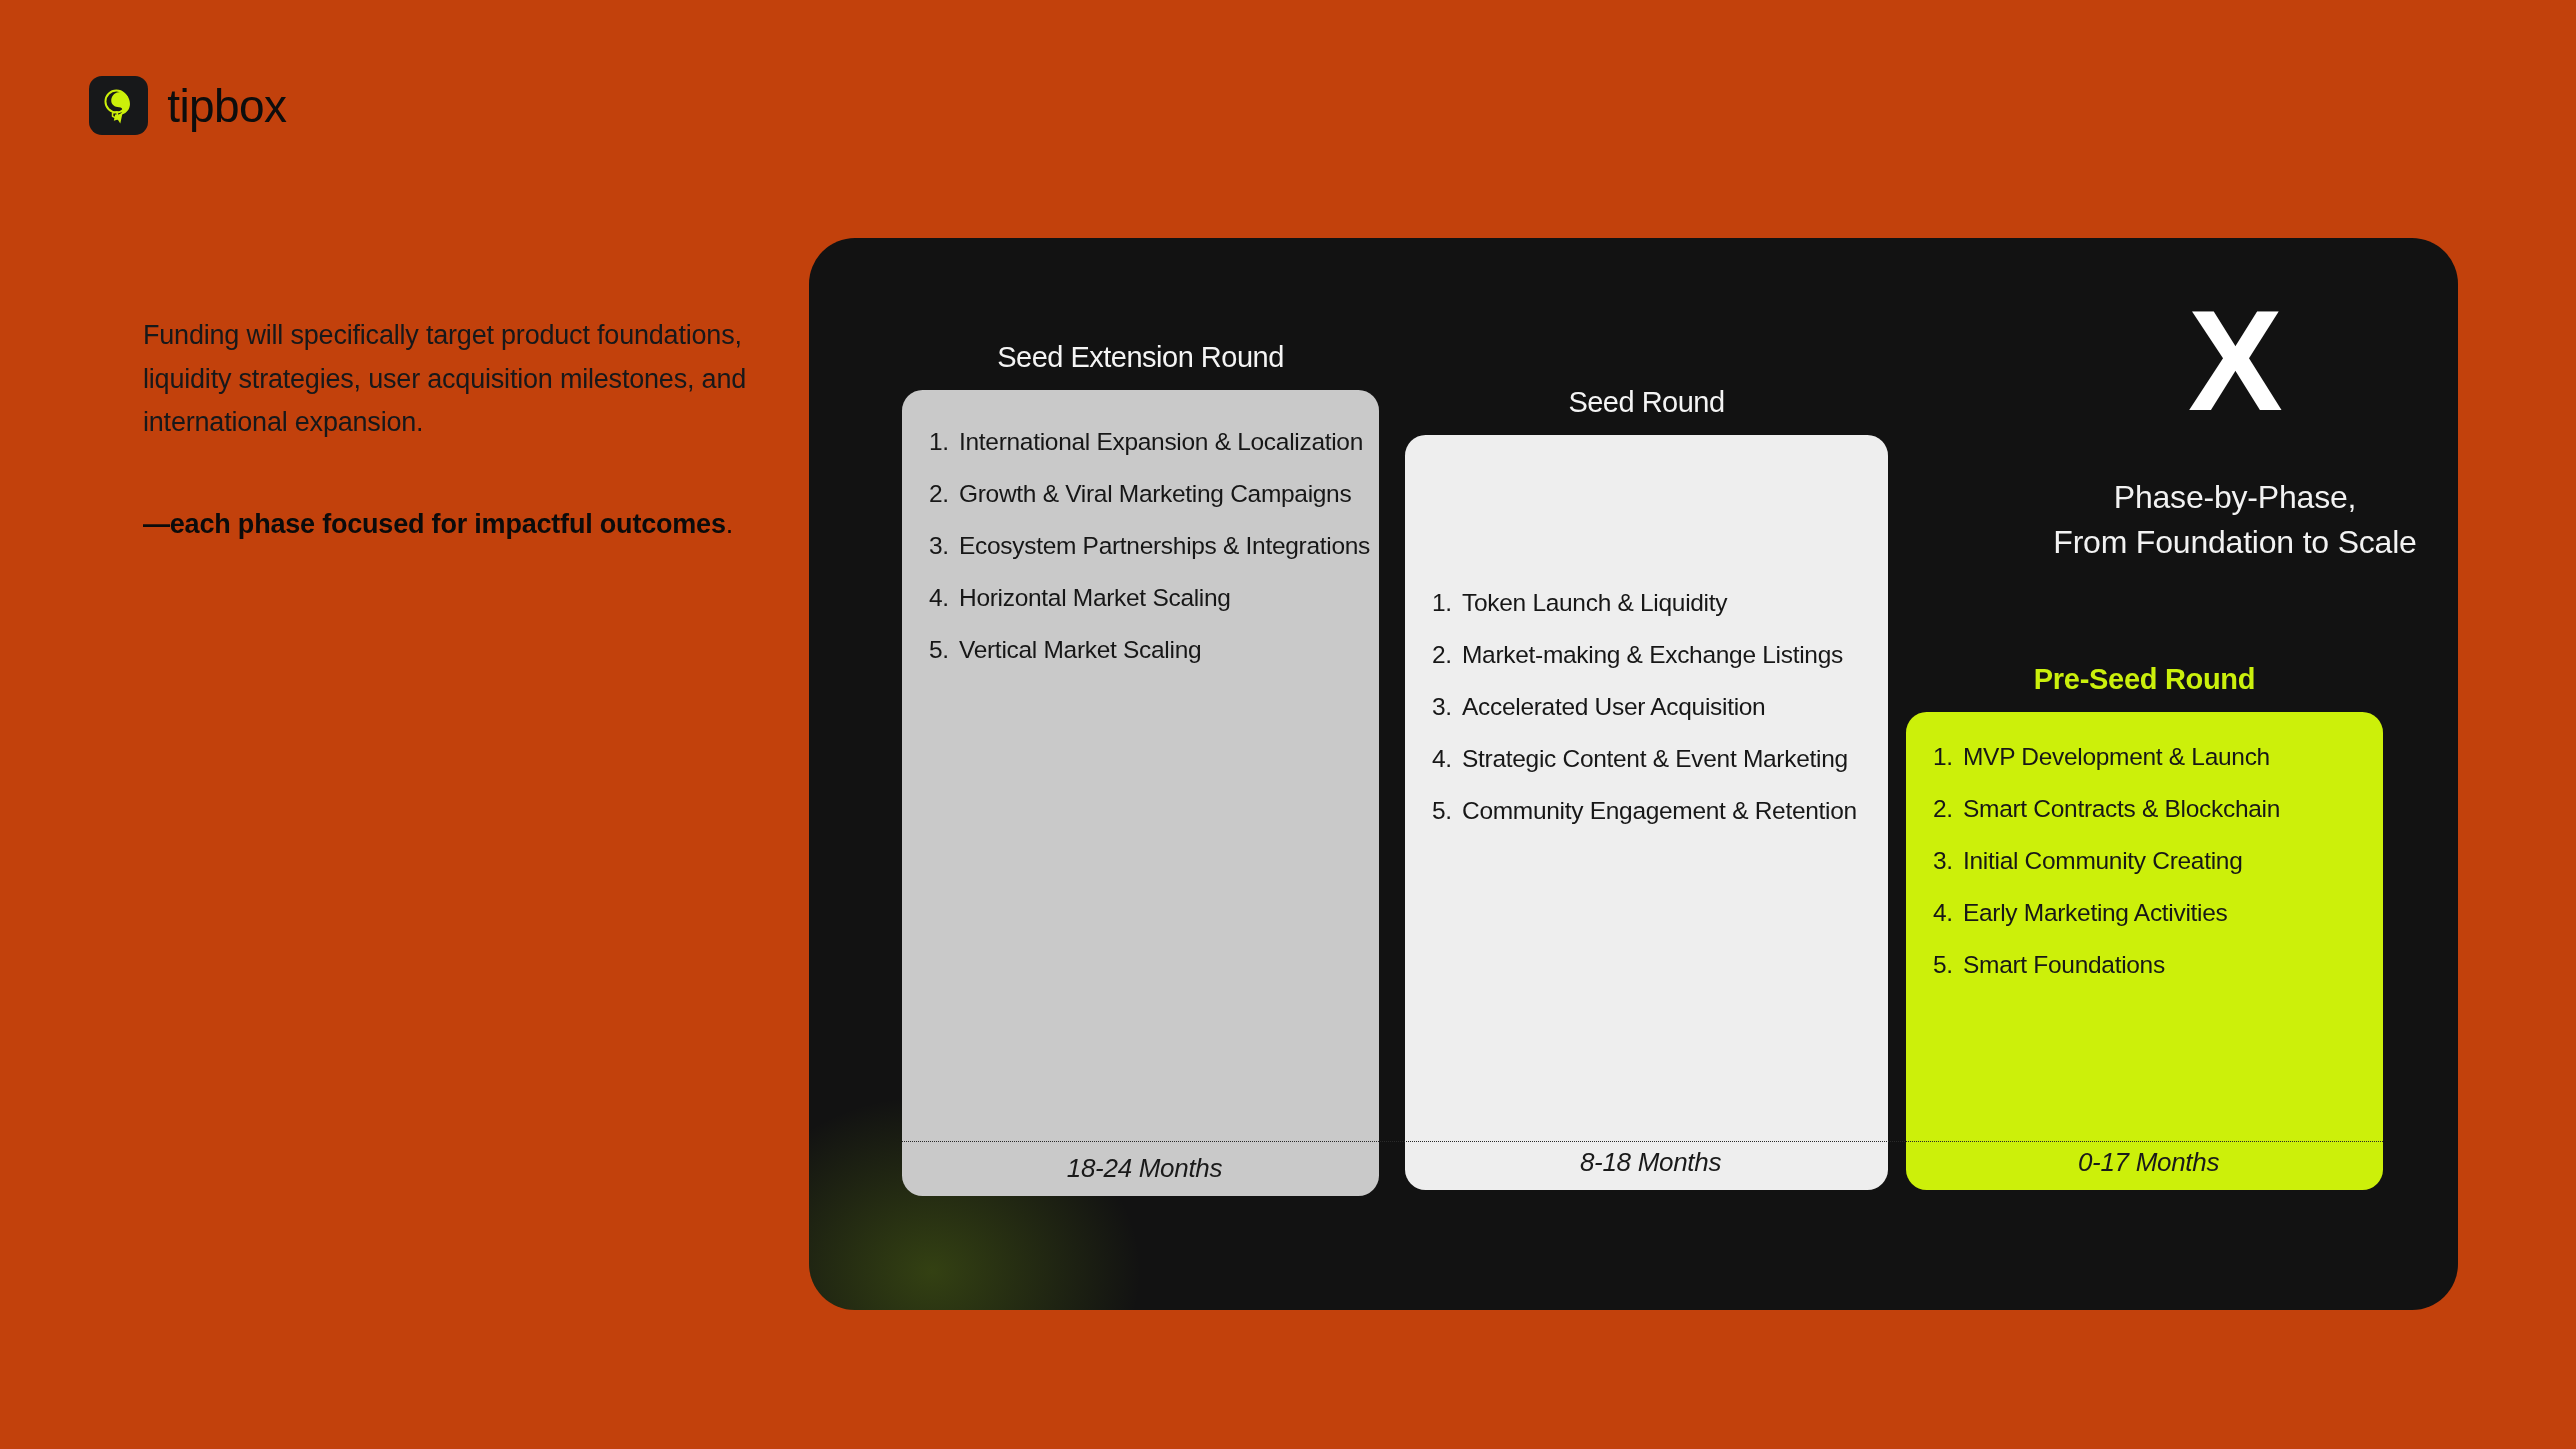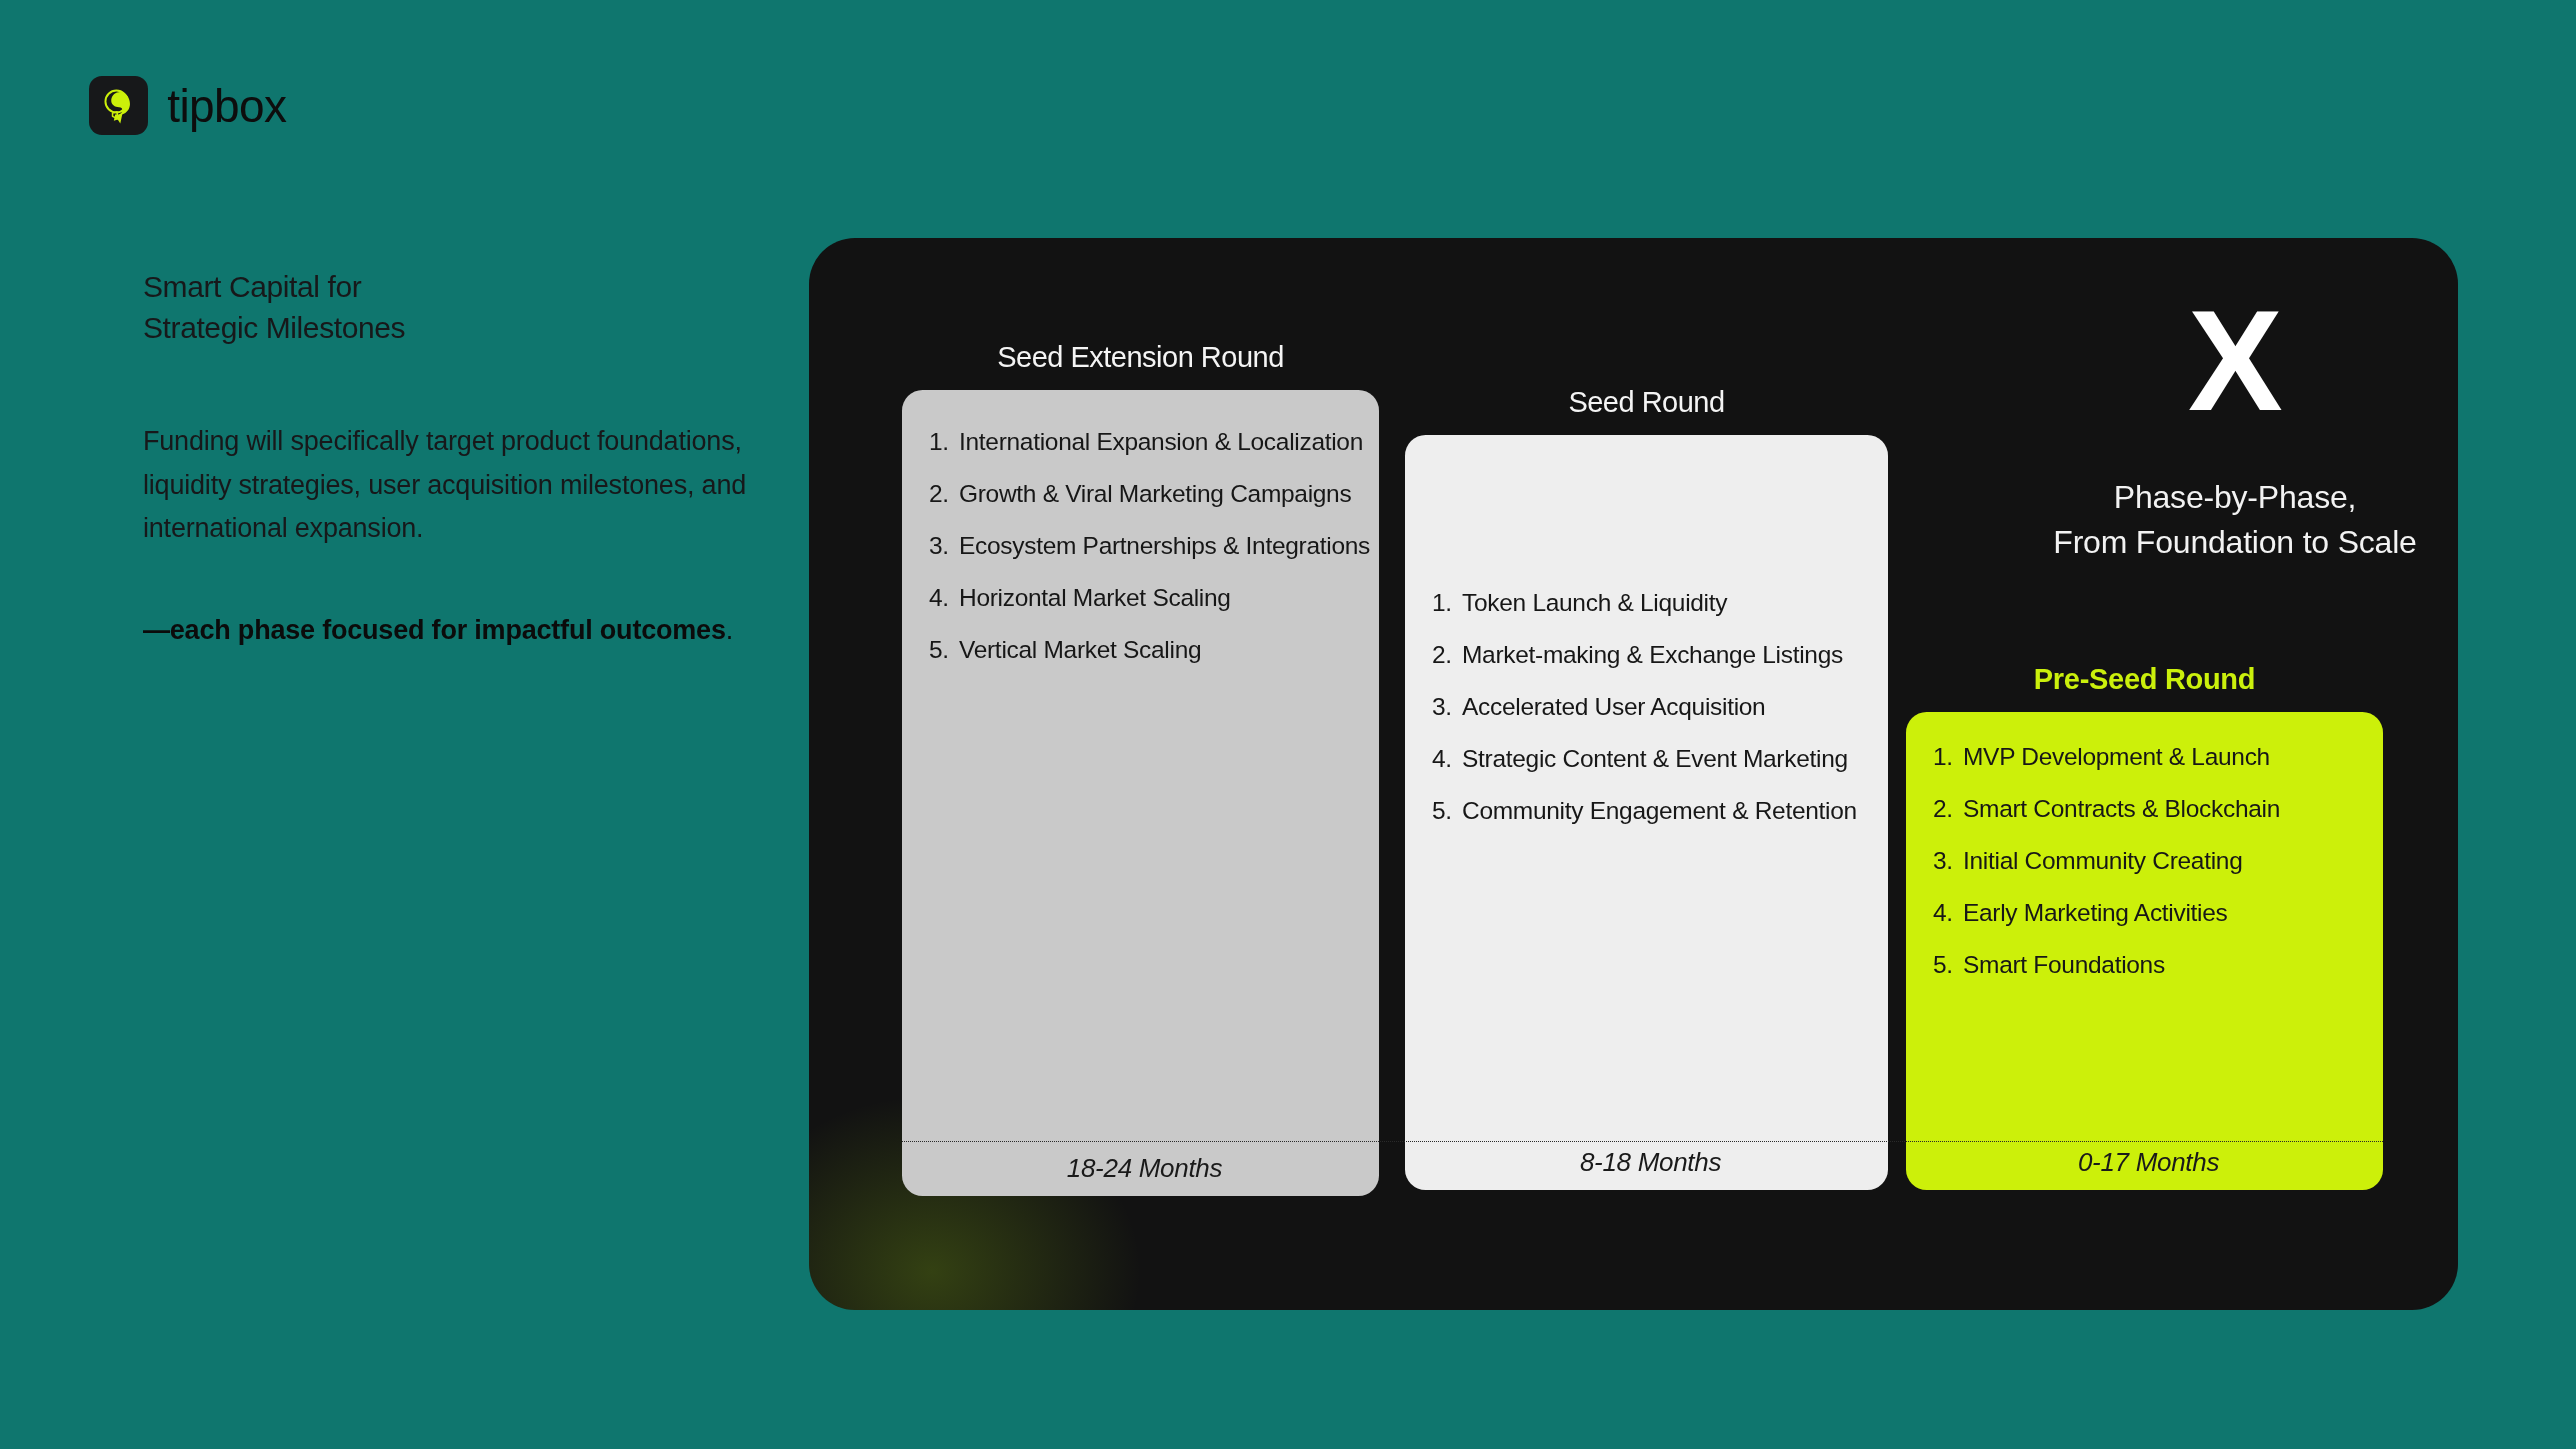--- a/index.html
+++ b/index.html
@@ -2,21 +2,21 @@
 <html style="font-size:10.3px"><head>
 <meta charset="utf-8">
 <style>
   * { margin:0; padding:0; box-sizing:border-box; }
   html, body {
     width:2576px; height:1449px;
     background:#ffffff;
     font-family:"Liberation Sans", sans-serif;
     overflow:hidden;
   }
-  #stage { position:relative; width:2576px; height:1449px; background:#0f766e; }
+  #stage { position:relative; width:2576px; height:1449px; background:#c2410c; }
 
   
   .brand { position:absolute; left:89px; top:76px; display:flex; align-items:center; gap:19.3px; }
   .brand-mark {
     width:59px; height:59px; border-radius:13px; background:#17181a;
     display:flex; align-items:center; justify-content:center;
   }
   .brand-name { font-size:46px; color:#0d0d0d; letter-spacing:-0.6px; font-weight:400; }
 
   
@@ -114,22 +114,20 @@
       <svg width="40" height="40" viewBox="0 0 62 62" aria-hidden="true">
         <circle cx="27" cy="24" r="17" fill="none" stroke="#CCF00A" stroke-width="3"></circle>
         <path d="M38 10c-9-3-18 2-19 11 -1 8 6 12 12 12 4 0 6 2 5 6 -1 4 -6 6 -11 5l-2 10 6 -2 4 6 3 -14c7 -2 12 -8 12 -16 0 -10 -6 -16 -10 -18z" fill="#CCF00A"></path>
         <path d="M21 42l7 -2 1 11 -8 -4z" fill="none" stroke="#CCF00A" stroke-width="2.4" stroke-linejoin="round"></path>
       </svg>
     </div>
     <div class="brand-name">tipbox</div>
   </div>
 
   <div class="left">
-    <div class="subhead">Smart Capital for
-Strategic Milestones</div>
     <div class="body-copy">Funding will specifically target product foundations, liquidity strategies, user acquisition milestones, and international expansion.</div>
     <div class="kicker"><b>—each phase focused for impactful outcomes</b><span>.</span></div>
   </div>
 
   <div class="panel">
     <div class="panel-glow"></div>
   </div>
 
   <div class="xmark">X</div>
   <div class="xcaption">Phase-by-Phase,

